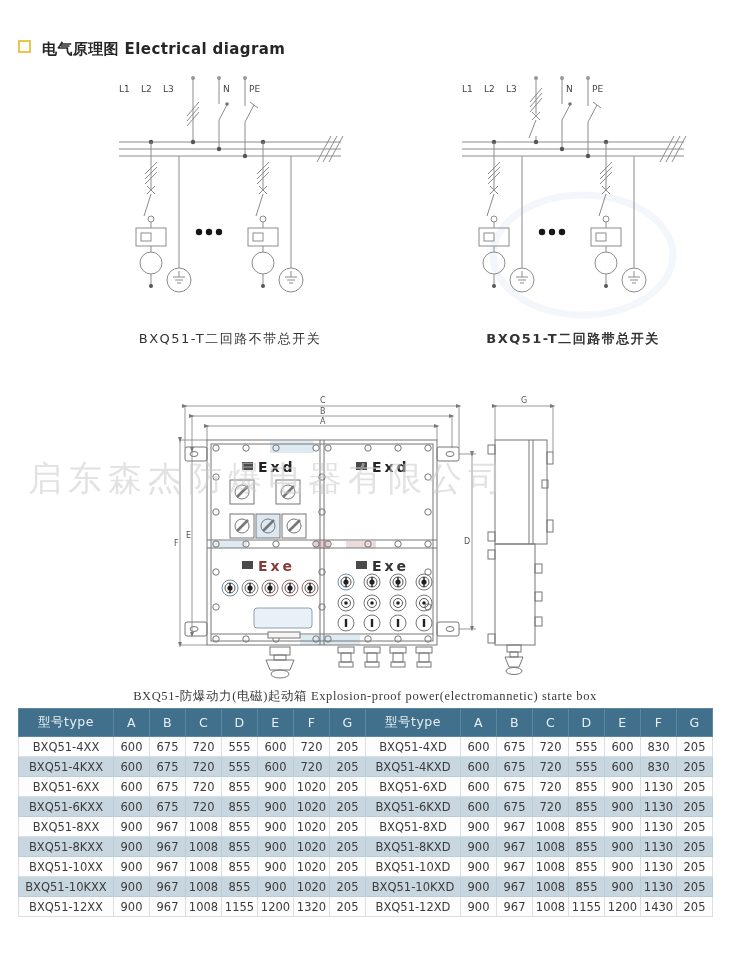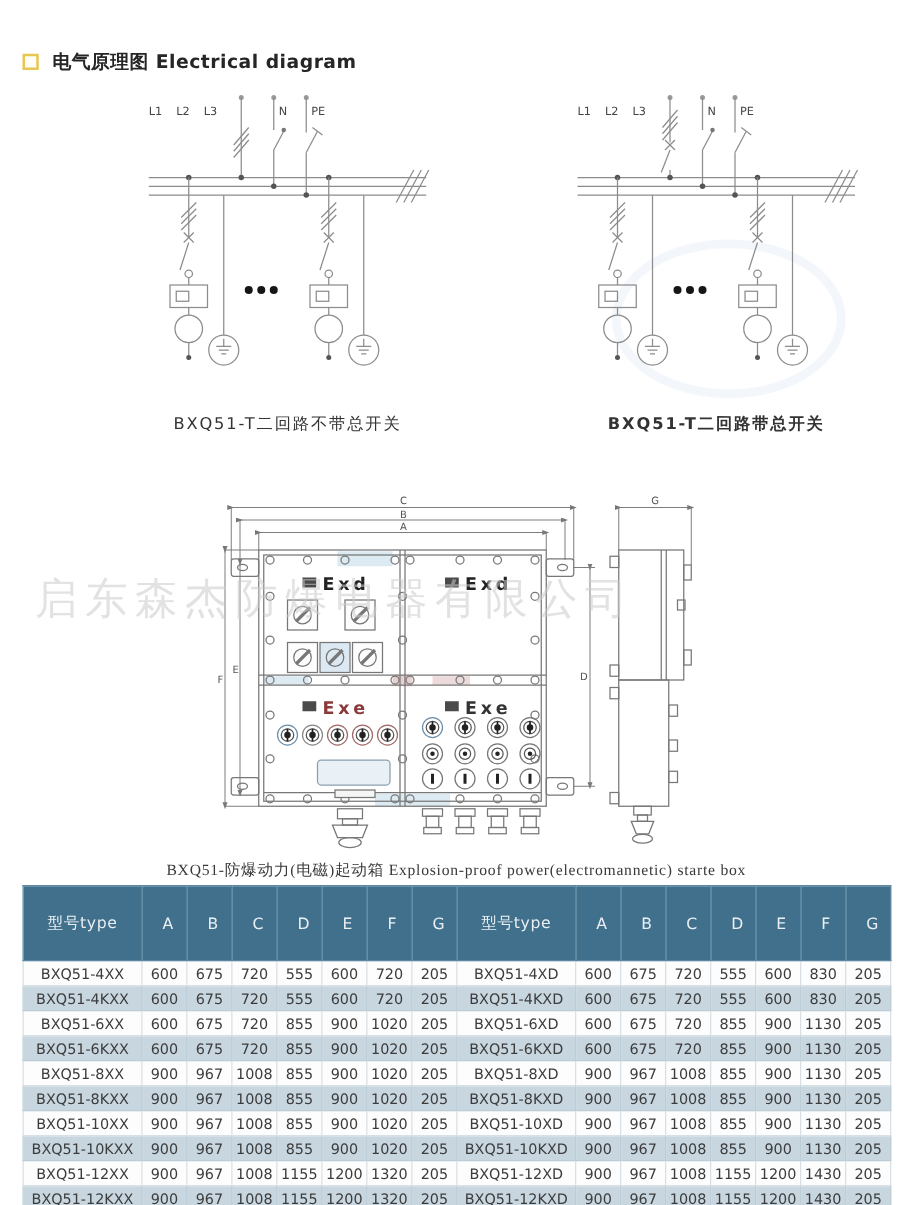--- a/index.html
+++ b/index.html
@@ -1,32 +1,32 @@
 <!DOCTYPE html>
 <html><head>
 <meta charset="utf-8">
 <style>
   html,body{margin:0;padding:0;background:#fff;}
   #page{position:relative;width:730px;height:964px;background:#ffffff;overflow:hidden;
         font-family:"DejaVu Sans","Liberation Sans",sans-serif;color:#222;}
   .abs{position:absolute;}
-  .section-header{display:flex;align-items:center;font-size:15px;font-weight:bold;
+  .section-header{display:flex;font-size:15px;font-weight:bold;
         color:#262626;letter-spacing:0.4px;}
   .bullet{display:inline-block;width:9px;height:9px;border:2px solid #e9c653;
         background:#fffef6;margin-right:11px;flex:0 0 auto;}
   .diag-caption{width:250px;text-align:center;font-size:13px;color:#333;
         letter-spacing:1.5px;font-weight:500;}
   .drawing-caption{width:730px;text-align:center;font-size:12.5px;color:#3a3a3a;
         letter-spacing:0.6px;font-family:Liberation Serif, serif;}
   .watermark{font-size:34px;color:#cbcbcb;opacity:0.55;letter-spacing:6px;
         white-space:nowrap;pointer-events:none;z-index:6;}
   table.dims{border-collapse:collapse;table-layout:fixed;width:694px;
         font-size:11.5px;color:#3c3c3c;}
   table.dims th{background:#41708d;color:#e9eff3;font-weight:normal;height:27px;
-        font-size:12.5px;border:1px solid #5b87a2;padding:16px;letter-spacing:0.5px;}
+        font-size:12.5px;border:1px solid #5b87a2;padding:0;letter-spacing:0.5px;}
   table.dims td{height:19px;text-align:center;border:1px solid #d9e0e5;
         background:#fdfdfd;padding:0;}
   table.dims tr.alt td{background:#c8d6e0;border-color:#bccdd8;}
   .note{font-size:12px;color:#4a4a4a;letter-spacing:1px;}
   svg text{font-family:"DejaVu Sans","Liberation Sans",sans-serif;}
 </style>
 </head>
 <body>
 
 <div id="page">
@@ -666,35 +666,17 @@
             <td>205</td>
             <td>BXQ51-12XD</td>
             <td>900</td>
             <td>967</td>
             <td>1008</td>
             <td>1155</td>
             <td>1200</td>
             <td>1430</td>
             <td>205</td>
           </tr>
-          <tr class="alt">
-            <td>BXQ51-12KXX</td>
-            <td>900</td>
-            <td>967</td>
-            <td>1008</td>
-            <td>1155</td>
-            <td>1200</td>
-            <td>1320</td>
-            <td>205</td>
-            <td>BXQ51-12KXD</td>
-            <td>900</td>
-            <td>967</td>
-            <td>1008</td>
-            <td>1155</td>
-            <td>1200</td>
-            <td>1430</td>
-            <td>205</td>
-          </tr>
         </tbody>
     </table>
   </div>
 
 </div>
 
 </body></html>

